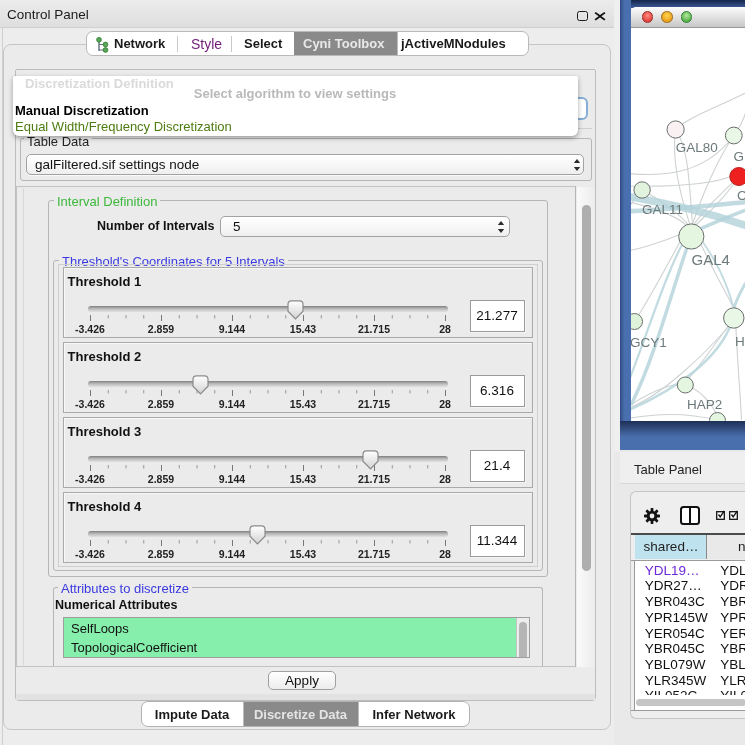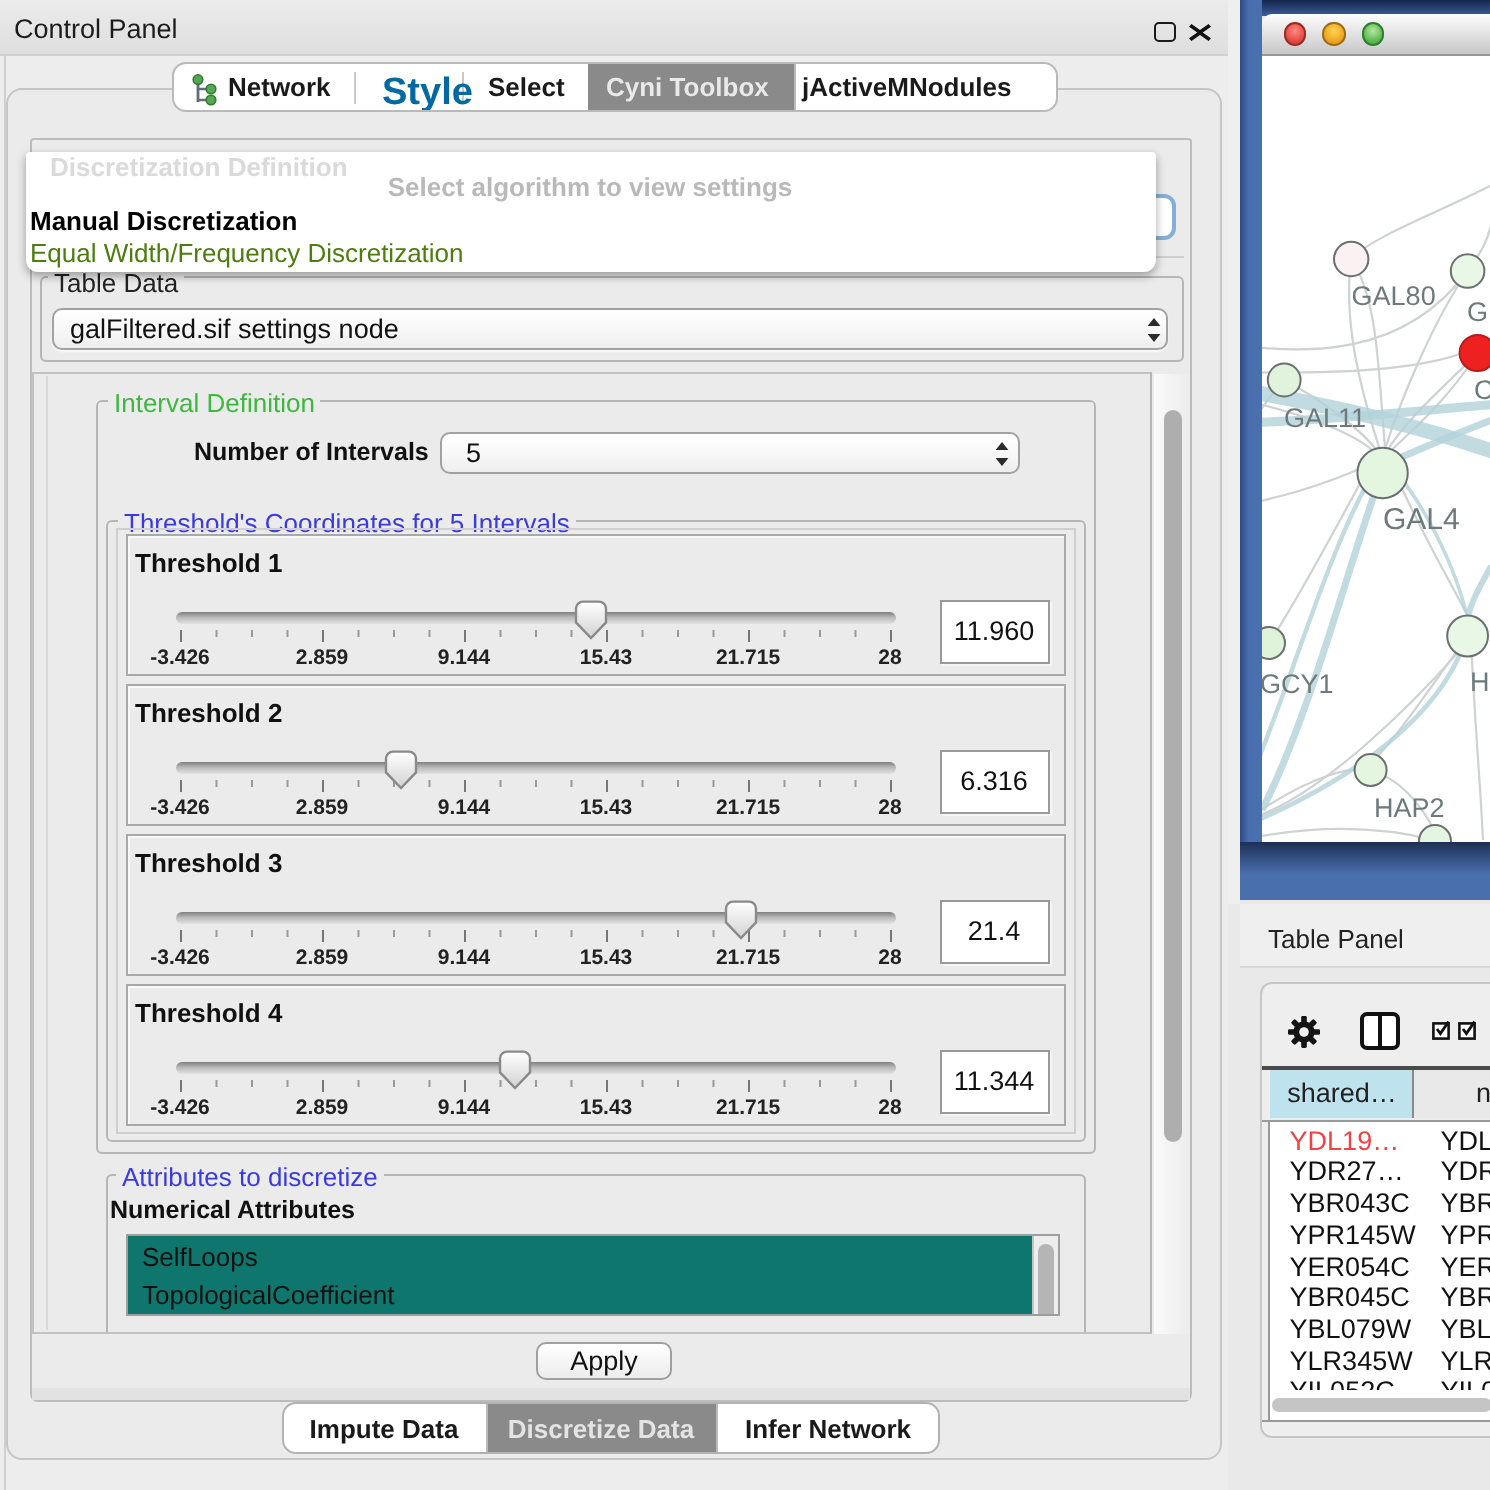--- a/index.html
+++ b/index.html
@@ -77,21 +77,21 @@
 <svg class="abs" style="left:286.5px;top:300px" width="17" height="20" viewBox="0 0 17 20">
     <path d="M1 4.2 A3.5 3.5 0 0 1 4.5 0.8 L12.5 0.8 A3.5 3.5 0 0 1 16 4.2 L16 11.2 L8.5 19 L1 11.2 Z" fill="url(#thg267)" stroke="#8a8a8a" stroke-width="1.2"></path>
     <defs>
       <linearGradient id="thg267" x1="0" y1="0" x2="0" y2="1">
         <stop offset="0" stop-color="#ffffff"></stop>
         <stop offset="1" stop-color="#d2d2d2"></stop>
       </linearGradient>
     </defs>
   </svg>
 <div class="abs" style="left:470px;top:300px;width:55px;height:32px;background:#fff;border:1px solid #9a9a9a;box-shadow:1px 1px 0 #f5f5f5;box-sizing:border-box"></div>
-<div class="t" style="left:497px;top:308px;transform:translateX(-50%);font-size:13.5px;color:#111">11.960</div>
+<div class="t" style="left:497px;top:308px;transform:translateX(-50%);font-size:13.5px;color:#111">21.277</div>
 <div class="abs" style="left:62.5px;top:342px;width:470.5px;height:71px;background:#ebebeb;border:1px solid #a9a9a9;box-shadow:inset 1px 1px 0 #f8f8f8;box-sizing:border-box"></div>
 <div class="t" style="left:67.5px;top:348.5px;font-size:13px;font-weight:bold;color:#111">Threshold 2</div>
 <div class="abs" style="left:88px;top:380.6px;width:360px;height:6px;border-radius:3px;background:linear-gradient(#7f7f7f,#b9b9b9 45%,#e2e2e2)"></div>
 <svg class="abs" style="left:62.5px;top:388.5px" width="470" height="9" viewBox="0 0 470 9">
     <line x1="27.50" y1="1" x2="27.50" y2="7" stroke="#777" stroke-width="1"></line>
     <line x1="45.25" y1="1" x2="45.25" y2="4.5" stroke="#999" stroke-width="1"></line>
     <line x1="63.00" y1="1" x2="63.00" y2="4.5" stroke="#999" stroke-width="1"></line>
     <line x1="80.75" y1="1" x2="80.75" y2="4.5" stroke="#999" stroke-width="1"></line>
     <line x1="98.50" y1="1" x2="98.50" y2="7" stroke="#777" stroke-width="1"></line>
     <line x1="116.25" y1="1" x2="116.25" y2="4.5" stroke="#999" stroke-width="1"></line>
@@ -210,21 +210,21 @@
         <stop offset="0" stop-color="#ffffff"></stop>
         <stop offset="1" stop-color="#d2d2d2"></stop>
       </linearGradient>
     </defs>
   </svg>
 <div class="abs" style="left:470px;top:525px;width:55px;height:32px;background:#fff;border:1px solid #9a9a9a;box-shadow:1px 1px 0 #f5f5f5;box-sizing:border-box"></div>
 <div class="t" style="left:497px;top:533px;transform:translateX(-50%);font-size:13.5px;color:#111">11.344</div>
 <div class="abs" style="left:53px;top:587px;width:489.5px;height:79px;border:1px solid #b6b6b6;border-bottom:none;border-radius:3px 3px 0 0;box-sizing:border-box"></div>
 <div class="t" style="left:58px;top:580.5px;font-size:13px;color:#3a3ae0;background:#ebebeb;padding:0 3px">Attributes to discretize</div>
 <div class="t" style="left:55px;top:598px;font-size:12.5px;font-weight:bold;color:#111">Numerical Attributes</div>
-<div class="abs" style="left:63px;top:617px;width:467px;height:41px;background:#0f766e;border:1px solid #9e9e9e;box-sizing:border-box;overflow:hidden">
+<div class="abs" style="left:63px;top:617px;width:467px;height:41px;background:#86efac;border:1px solid #9e9e9e;box-sizing:border-box;overflow:hidden">
     <div class="t" style="left:7px;top:2.5px;font-size:13px;color:#111">SelfLoops</div>
     <div class="t" style="left:7px;top:21.5px;font-size:13px;color:#111">TopologicalCoefficient</div>
     <div class="t" style="left:7px;top:40.5px;font-size:13px;color:#111">BetweennessCentrality</div>
     <div class="abs" style="left:451.5px;top:0;width:14.5px;height:49.5px;background:#ededed;border-left:1px solid #c4c4c4"></div>
     <div class="abs" style="left:454.5px;top:3.5px;width:8.5px;height:46px;background:#b5b5b5;border-radius:4px"></div>
   </div>
 <div class="abs" style="left:268px;top:671px;width:68px;height:19px;background:linear-gradient(#ffffff,#ececec);border:1px solid #9f9f9f;border-radius:5px;box-sizing:border-box"></div>
 <div class="t" style="left:302px;top:673px;transform:translateX(-50%);font-size:13.5px;color:#111">Apply</div>
 <div class="abs" style="left:16px;top:693.5px;width:579px;height:6.5px;background:#e2e2e2"></div>
 <div class="abs" style="left:141px;top:701px;width:329px;height:25.5px;background:#fff;border:1px solid #b2b2b2;border-radius:7px;box-sizing:border-box;overflow:hidden">
@@ -242,21 +242,21 @@
     <div class="abs" style="left:309.5px;top:0;width:1px;height:24.5px;background:#bbb"></div>
     <svg class="abs" style="left:9px;top:4.5px" width="13" height="16" viewBox="0 0 13 16">
       <line x1="3" y1="3" x2="3" y2="14" stroke="#606b7c" stroke-width="1.4"></line>
       <line x1="3" y1="7.5" x2="8.5" y2="7.5" stroke="#606b7c" stroke-width="1.2"></line>
       <line x1="3" y1="13" x2="8.5" y2="13" stroke="#606b7c" stroke-width="1.2"></line>
       <circle cx="3" cy="2.8" r="2.4" fill="#57a557" stroke="#2e7d2e" stroke-width="0.8"></circle>
       <circle cx="9.5" cy="7.5" r="2.4" fill="#57a557" stroke="#2e7d2e" stroke-width="0.8"></circle>
       <circle cx="9.5" cy="13" r="2.4" fill="#57a557" stroke="#2e7d2e" stroke-width="0.8"></circle>
     </svg>
     <div class="t" style="left:27px;top:4px;font-size:13px;font-weight:bold;color:#1a1a1a">Network</div>
-    <div class="t" style="left:104px;top:4px;font-size:19px;font-weight:bold;color:#0369a1">Style</div>
+    <div class="t" style="left:104px;top:4px;font-size:14px;font-weight:normal;color:#701a75">Style</div>
     <div class="t" style="left:157px;top:4px;font-size:13px;font-weight:bold;color:#1a1a1a">Select</div>
     <div class="t" style="left:216px;top:4px;font-size:13px;font-weight:bold;color:#e9e9e9">Cyni Toolbox</div>
     <div class="t" style="left:314px;top:4px;font-size:13px;font-weight:bold;color:#1a1a1a">jActiveMNodules</div>
   </div>
 <div class="abs" style="left:556px;top:97px;width:32px;height:23px;border:2.5px solid #85aed6;border-radius:6px;background:#fff;box-sizing:border-box"></div>
 <div class="abs" style="left:578px;top:128px;width:14px;height:1px;background:#cfcfcf"></div>
 <div class="abs" style="left:13px;top:76px;width:565px;height:60px;background:#ffffff;border-radius:2px 2px 6px 6px;box-shadow:0 2px 5px rgba(0,0,0,0.35)"></div>
 <div class="t" style="left:25px;top:76px;font-size:13px;font-weight:bold;color:#dadada">Discretization Definition</div>
 <div class="t" style="left:295px;top:86px;transform:translateX(-50%);font-size:13px;font-weight:bold;color:#b9b9b9">Select algorithm to view settings</div>
 <div class="t" style="left:15px;top:102.5px;font-size:13px;font-weight:bold;color:#000">Manual Discretization</div>
@@ -361,21 +361,21 @@
       <rect x="0.7" y="1.7" width="7.6" height="7.6" fill="#fff" stroke="#111" stroke-width="1.3"></rect>
       <path d="M2.5 4.5 L4.2 6.8 L8.3 0.8" fill="none" stroke="#111" stroke-width="1.4"></path>
     </svg>
 <div class="abs" style="left:0;top:41px;width:115px;height:1.8px;background:#4a4a4a"></div>
 <div class="abs" style="left:3.8px;top:42.8px;width:72.2px;height:24.7px;background:#bfe2ef;border-right:1.4px solid #8a8a8a;box-sizing:border-box"></div>
 <div class="abs" style="left:76px;top:42.8px;width:39px;height:24.7px;background:#e9e9e9"></div>
 <div class="t" style="left:40px;top:47px;transform:translateX(-50%);font-size:13.5px;color:#222">shared…</div>
 <div class="t" style="left:107px;top:47px;font-size:13.5px;color:#222">n</div>
 <div class="abs" style="left:0;top:67.5px;width:115px;height:1px;background:#9a9a9a"></div>
 <div class="abs" style="left:3.8px;top:68.5px;width:111.2px;height:134px;background:#fff;overflow:hidden">
-<div class="t" style="left:10px;top:2.2px;font-size:13.5px;color:#ef4444">YDL19…</div>
+<div class="t" style="left:10px;top:2.2px;font-size:13.5px;color:#6d28d9">YDL19…</div>
 <div class="t" style="left:85.5px;top:2.2px;font-size:13.5px;color:#111">YDL1</div>
 <div class="t" style="left:10px;top:17.9px;font-size:13.5px;color:#111">YDR27…</div>
 <div class="t" style="left:85.5px;top:17.9px;font-size:13.5px;color:#111">YDR2</div>
 <div class="t" style="left:10px;top:33.6px;font-size:13.5px;color:#111">YBR043C</div>
 <div class="t" style="left:85.5px;top:33.6px;font-size:13.5px;color:#111">YBR0</div>
 <div class="t" style="left:10px;top:49.3px;font-size:13.5px;color:#111">YPR145W</div>
 <div class="t" style="left:85.5px;top:49.3px;font-size:13.5px;color:#111">YPR1</div>
 <div class="t" style="left:10px;top:65.0px;font-size:13.5px;color:#111">YER054C</div>
 <div class="t" style="left:85.5px;top:65.0px;font-size:13.5px;color:#111">YER0</div>
 <div class="t" style="left:10px;top:80.7px;font-size:13.5px;color:#111">YBR045C</div>

